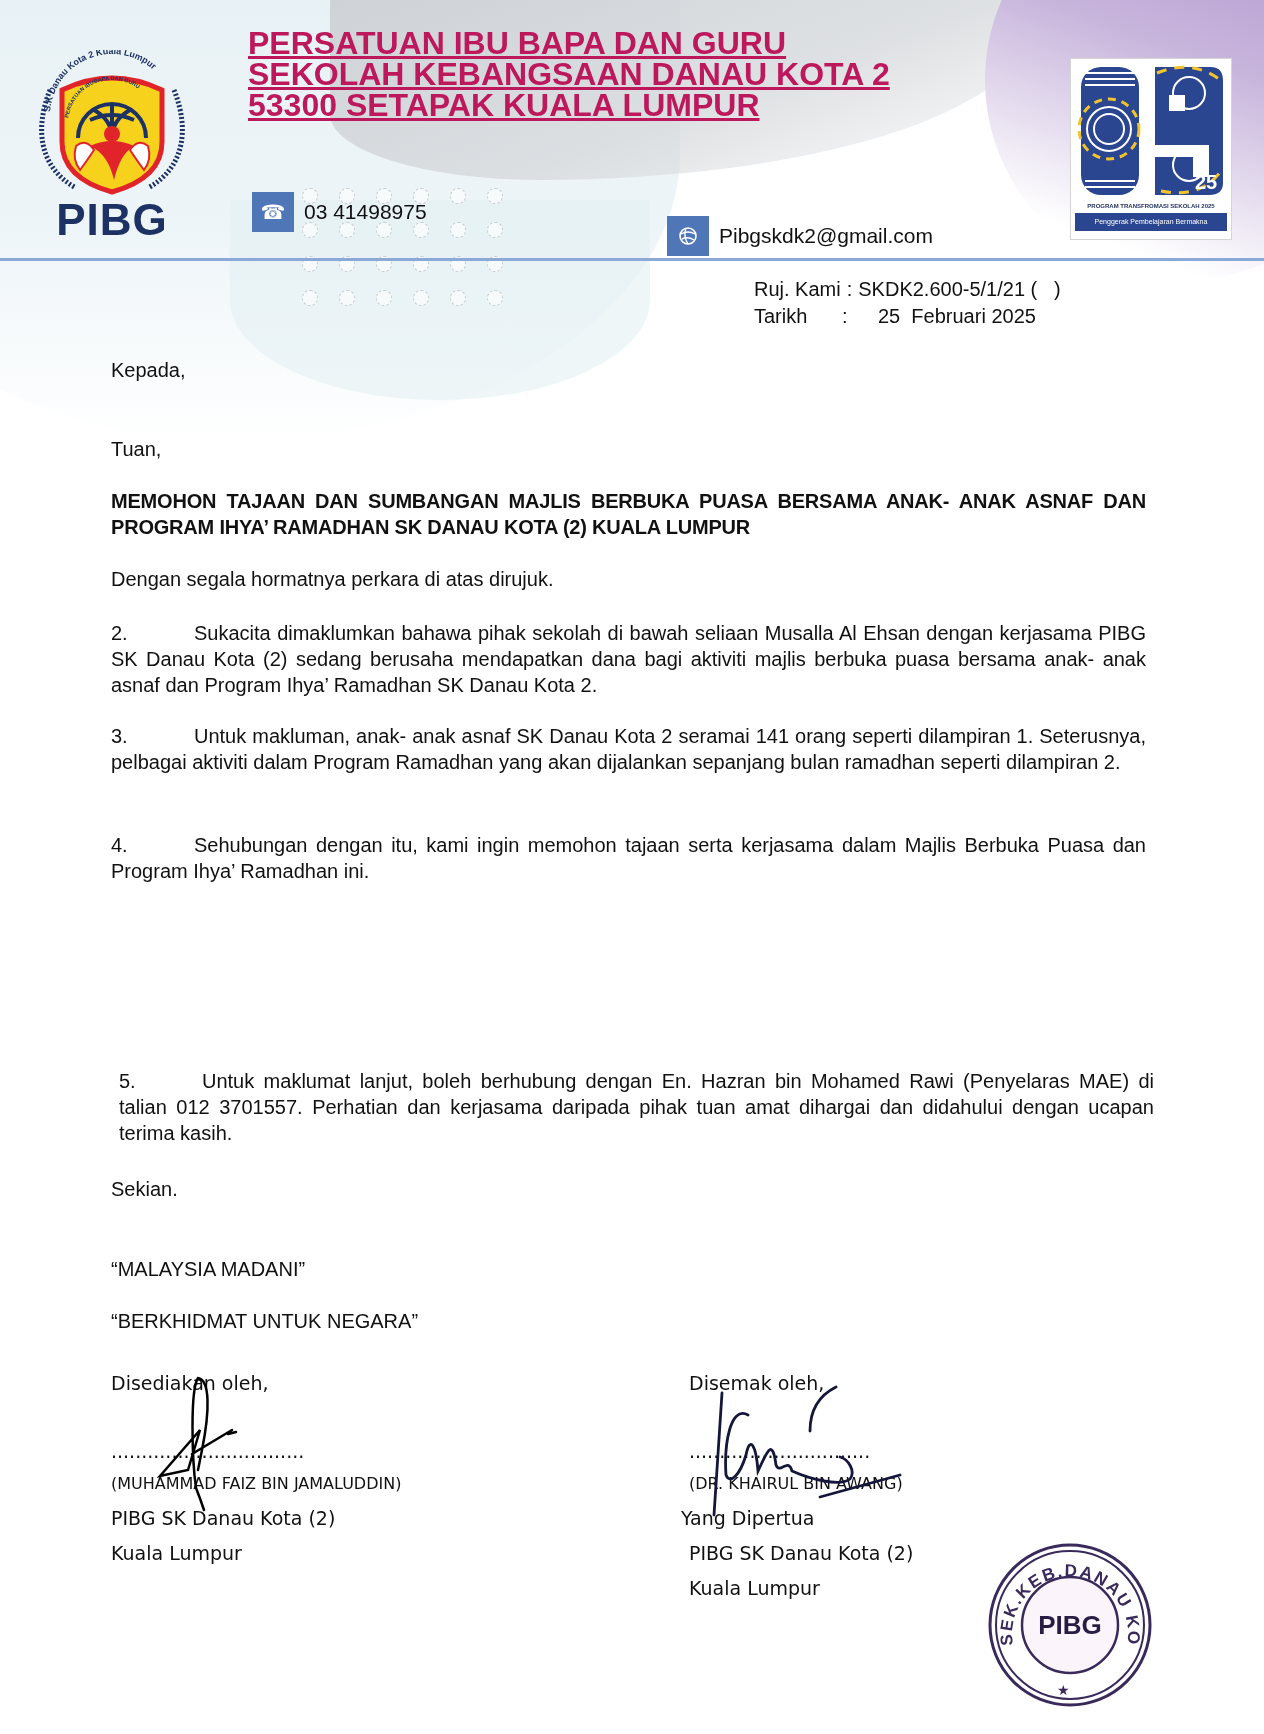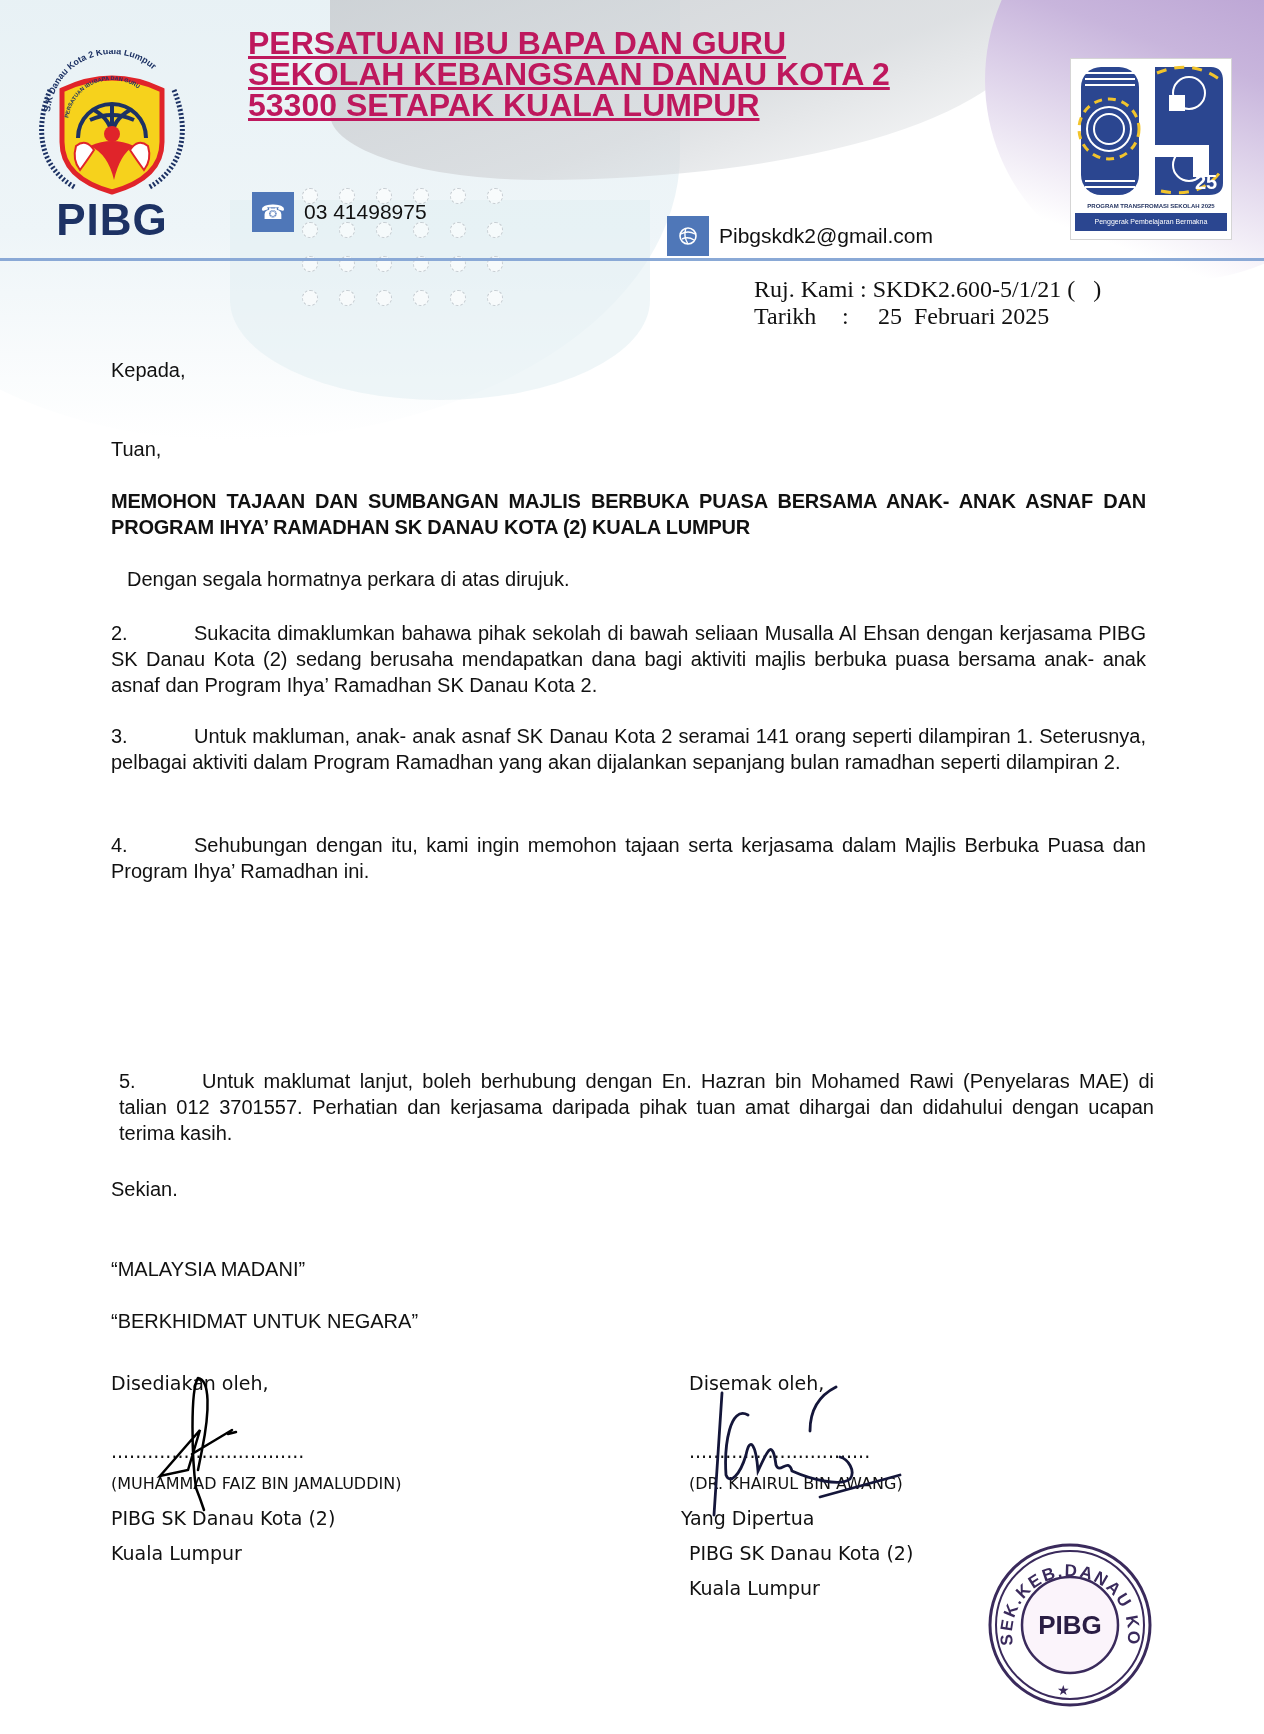--- a/index.html
+++ b/index.html
@@ -51,21 +51,21 @@
     display: flex; align-items: center; justify-content: center; font-size: 20px; margin-right: 10px;
   }
   .contact-phone { left: 252px; top: 192px; }
   .contact-email { left: 667px; top: 192px; margin-top: 24px; }
 
   .logo-pts { position: absolute; left: 1070px; top: 58px; width: 160px; height: 180px;
     background: #fff; border: 1px solid #d5d5d5; }
   .pts-label { position: absolute; left: 4px; right: 4px; top: 144px; font-size: 6px; font-weight: bold; text-align: center; color: #1d2d5b; }
   .pts-band { position: absolute; left: 4px; right: 4px; top: 154px; height: 18px; background: #2b4690; color: #fff; font-size: 7px; text-align: center; line-height: 18px; }
 
-  .ref-block { position: absolute; left: 754px; top: 276px; font-size: 24px; line-height: 27px; font-family: Liberation Serif, serif; }
+  .ref-block { position: absolute; left: 754px; top: 276px; font-size: 20px; line-height: 27px; }
   .ref-row { display: flex; }
   .ref-row .k { width: 88px; }
   .ref-row .sep { width: 36px; }
   .ref-row.first .k { width: auto; }
   .ref-row.first .sep { width: auto; margin: 0 6px; }
 
   .body-text { position: absolute; left: 111px; width: 1035px; font-size: 20px; line-height: 26px; }
   .bold { font-weight: normal; }
   .title {
     font-weight: bold; font-family: "Liberation Sans Narrow", "Liberation Sans", sans-serif;
@@ -212,21 +212,21 @@
 </div>
 
 <div class="body-text bold" style="top:356px; line-height:28px;">
   <div>Kepada,</div>
 </div>
 
 <div class="body-text" style="top:436px;">Tuan,</div>
 
 <div class="body-text title" style="top:488px; width:1035px;">MEMOHON TAJAAN DAN SUMBANGAN MAJLIS BERBUKA PUASA BERSAMA ANAK- ANAK ASNAF DAN PROGRAM IHYA’ RAMADHAN SK DANAU KOTA (2) KUALA LUMPUR</div>
 
-<div class="body-text" style="top:566px;margin-left:16px;">Dengan segala hormatnya perkara di atas dirujuk.</div>
+<div class="body-text" style="top:566px;">Dengan segala hormatnya perkara di atas dirujuk.</div>
 
 <div class="body-text para" style="top:620px;">
   <span class="num">2.</span><span>Sukacita dimaklumkan bahawa pihak sekolah di bawah seliaan Musalla Al Ehsan dengan kerjasama PIBG SK Danau Kota (2) sedang berusaha mendapatkan dana bagi aktiviti majlis berbuka puasa bersama anak- anak asnaf dan Program Ihya’ Ramadhan SK Danau Kota 2.</span>
 </div>
 
 <div class="body-text para" style="top:723px;">
   <span class="num">3.</span><span>Untuk makluman, anak- anak asnaf SK Danau Kota 2 seramai 141 orang seperti dilampiran 1. Seterusnya, pelbagai aktiviti dalam Program Ramadhan yang akan dijalankan sepanjang bulan ramadhan seperti dilampiran 2.</span>
 </div>
 
 <div class="body-text para" style="top:832px;">

